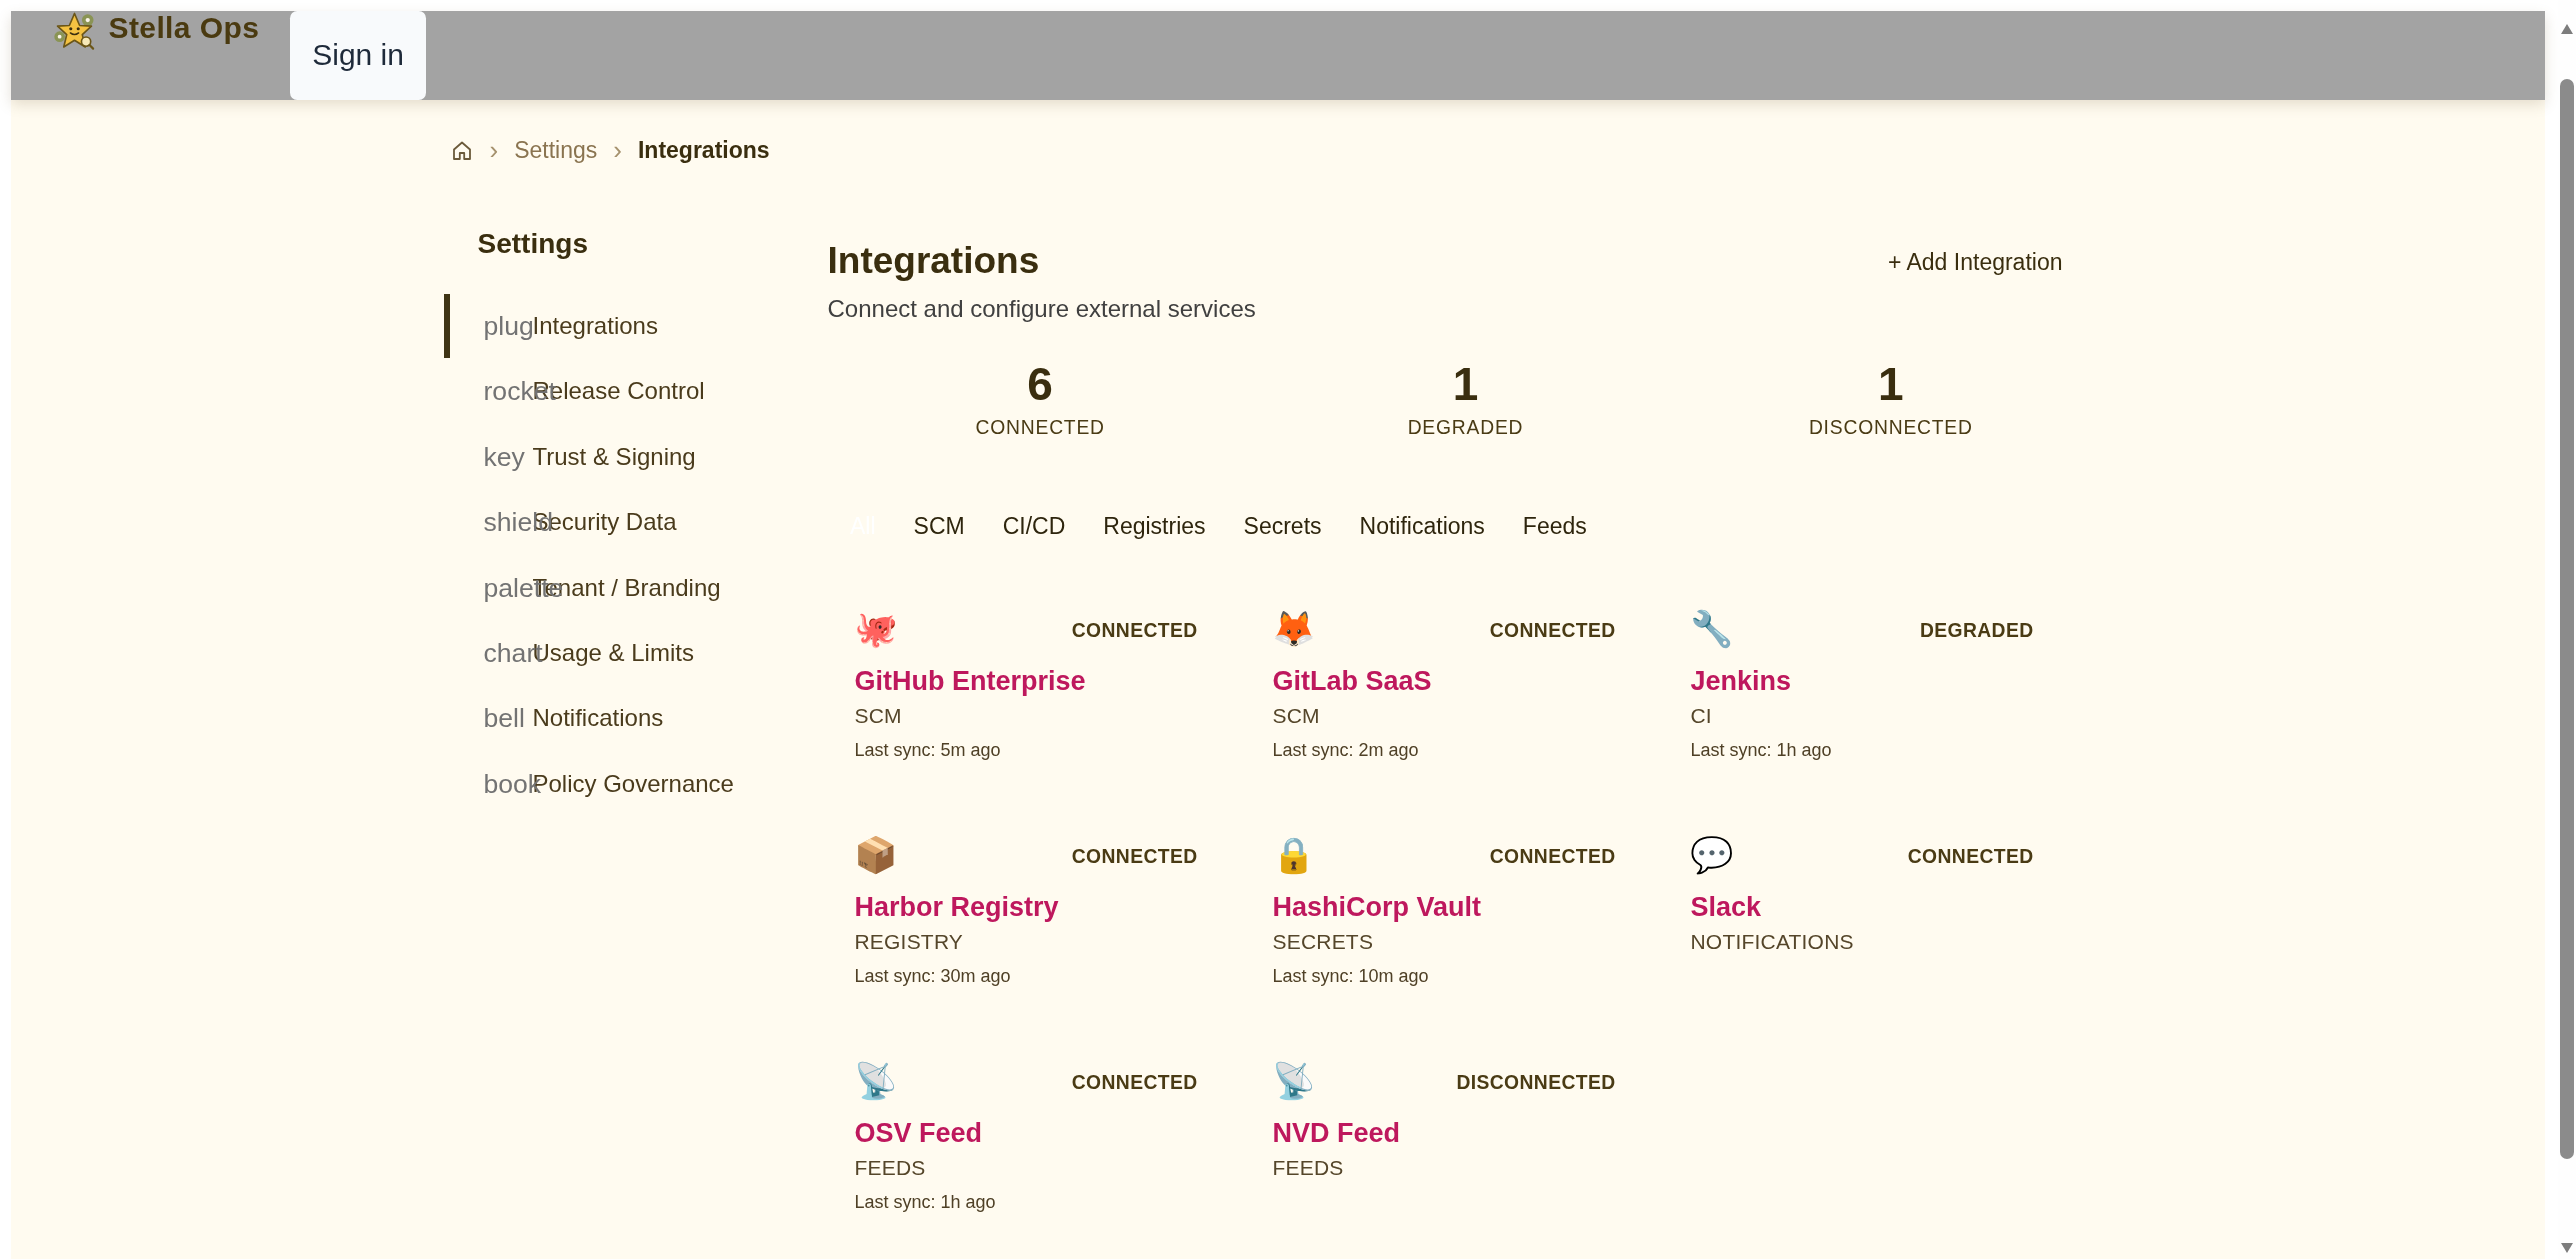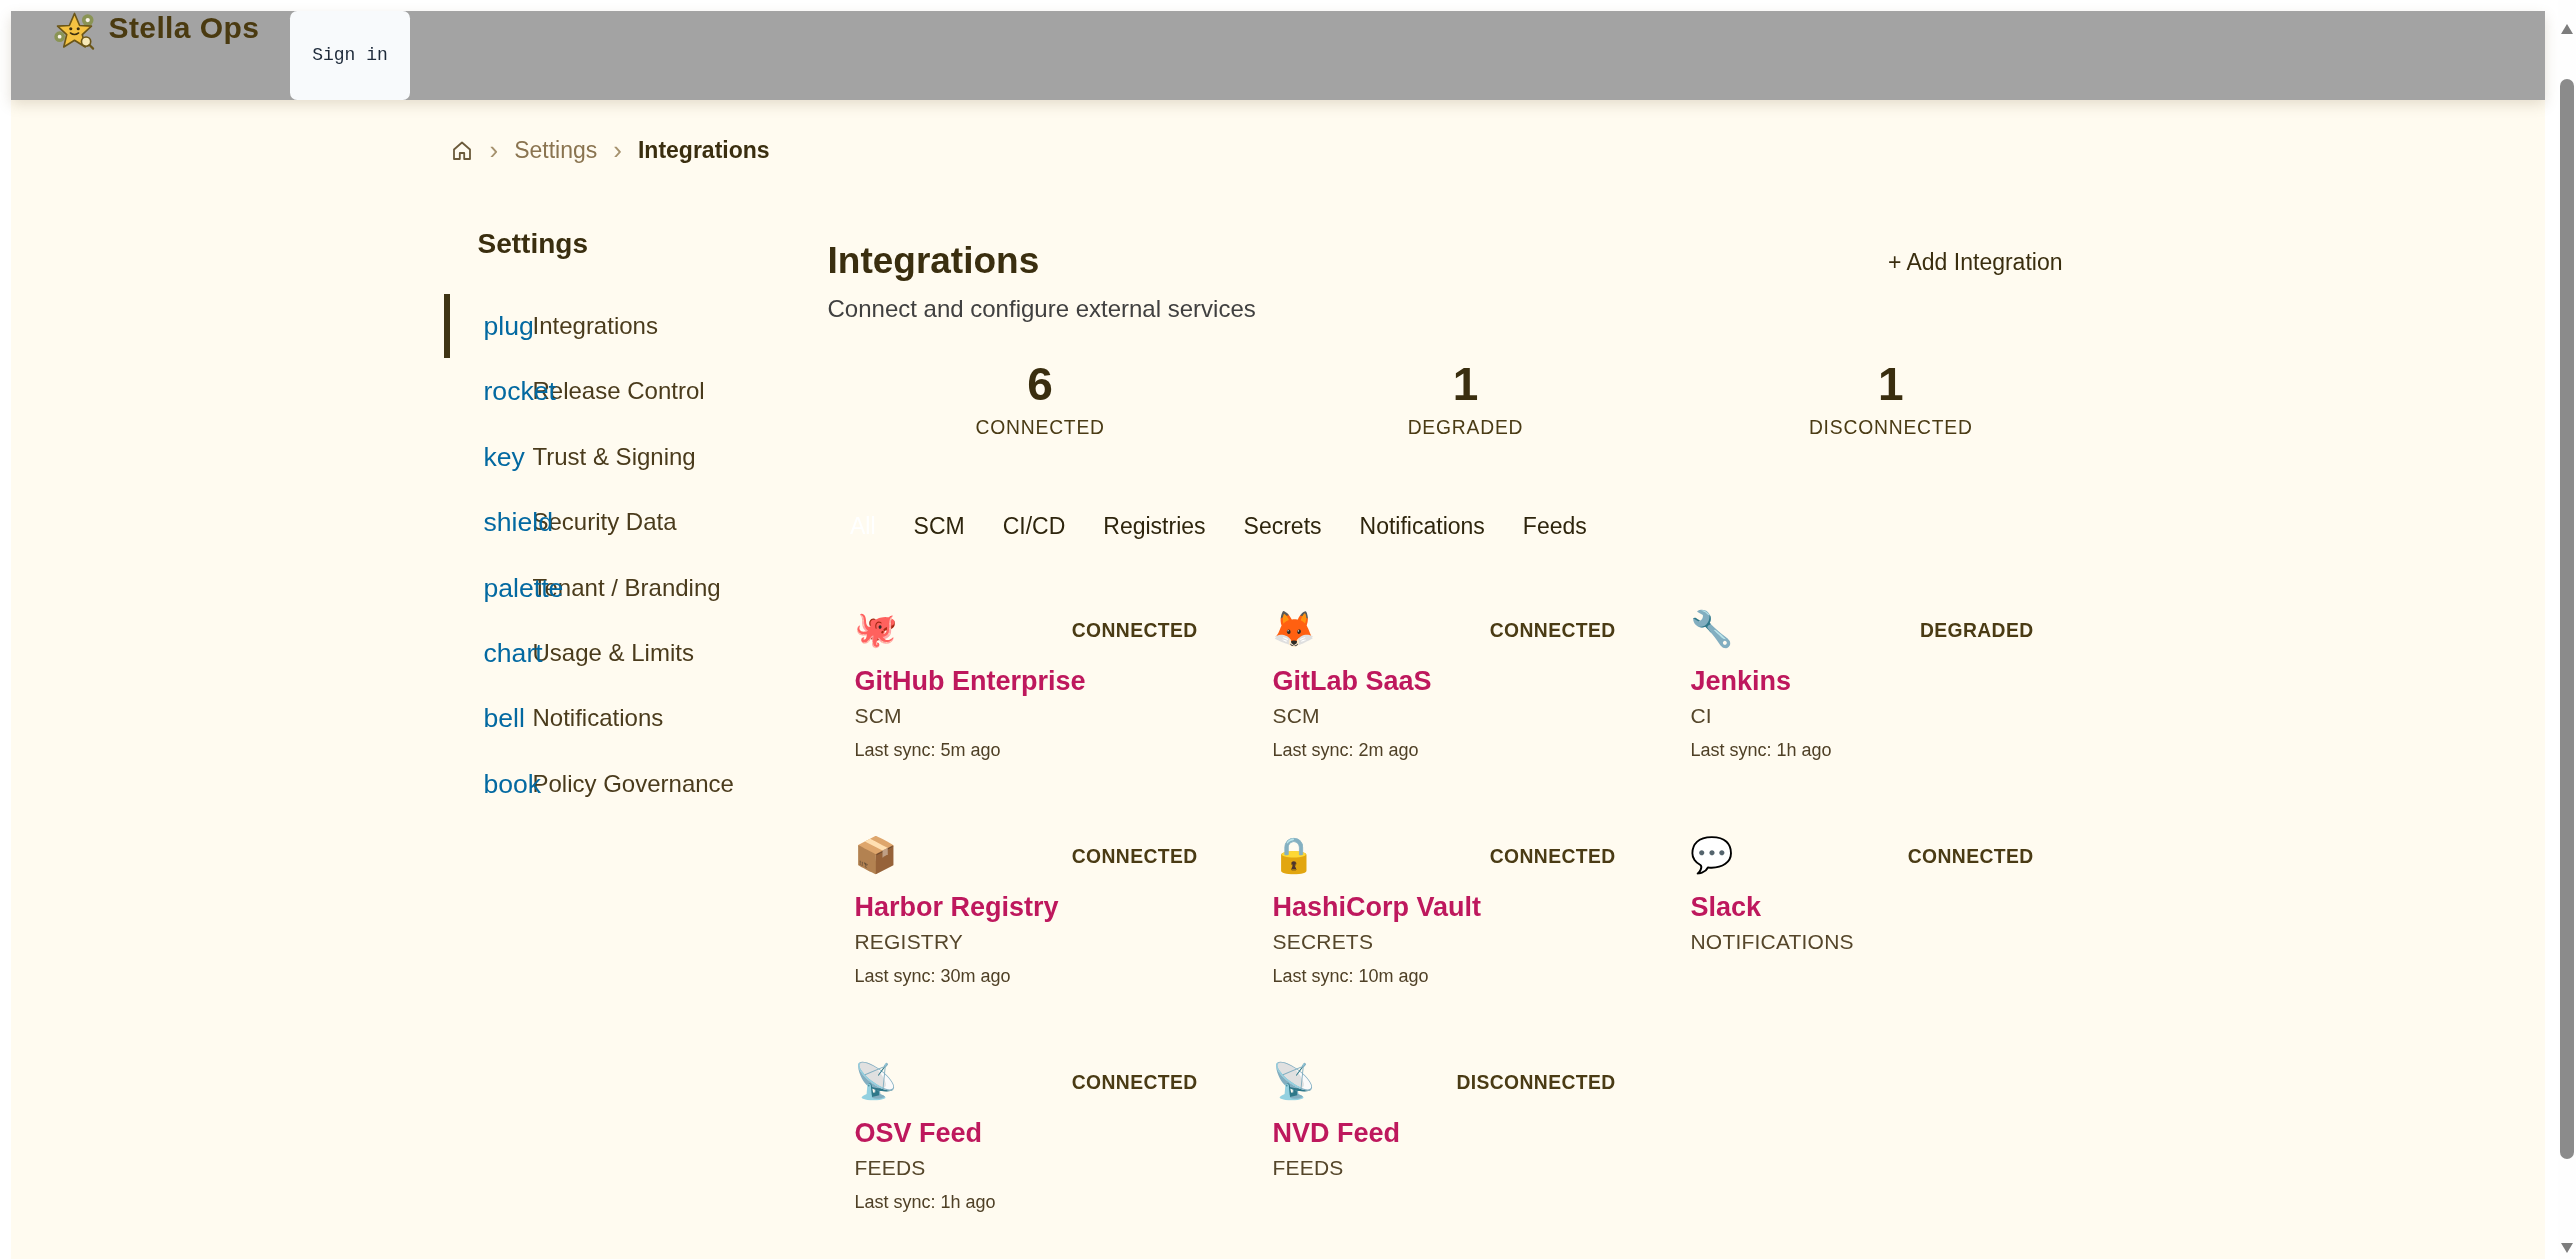--- a/index.html
+++ b/index.html
@@ -26,21 +26,21 @@
     height:89px; background:#a3a3a3;
     box-shadow:0 4.8px 13px rgba(120,100,60,.20);
     display:flex; 
     padding:0 32px 0 42px; box-sizing:border-box;
     position:relative; z-index:2;
   }
   .logo { width:43px; height:43px; flex:none; }
   .app-name { font-size:30px; font-weight:bold; color:#4a3a10; margin-left:13px; letter-spacing:0.4px; }
   .signin {
     margin-left:31px; background:#f8fafc; color:#1e2a3a;
-    font-size:18px; font-family:Liberation Mono, monospace; padding:10.5px 22px;
+    font-size:30px; font-family:Liberation Sans, sans-serif; padding:10.5px 22px;
     border:none; border-radius:7.2px; cursor:pointer;
   }
 
   .main-bg { height:1160px; background:#fffbf0; position:relative; overflow:hidden; }
 
   
   .breadcrumb { display:flex; align-items:center; gap:16px; padding:34px 0 0 439px; height:34px; font-size:23px; }
   .crumb-home { width:24px; height:24px; cursor:pointer; }
   .crumb-sep { color:#a5916d; font-size:26px; }
   .crumb-link { color:#8a7450; cursor:pointer; }
@@ -48,21 +48,21 @@
 
   
   .wrapper { display:flex; margin-left:435px; width:1658px; }
 
   .sidebar { width:382px; flex:none; }
   .sidebar-heading { margin:60px 0 0 32px; font-size:28px; font-weight:600; color:#3a2e0f; }
   .nav { margin-top:37px; }
   .nav-item { position:relative; height:59px; margin-bottom:6.4px; cursor:pointer; }
   .nav-item.active::before { content:""; position:absolute; left:-1.6px; top:-2.4px; height:64px; width:5.6px; background:#3f3414; }
   .nav-label { position:absolute; left:87px; top:50%; transform:translateY(-50%); font-size:24px; color:#4a3b1c; white-space:nowrap; }
-  .nav-icon { position:absolute; left:38px; top:50%; transform:translateY(-50%); font-size:26.6px; color:#0369a1; white-space:nowrap; }
+  .nav-icon { position:absolute; left:38px; top:50%; transform:translateY(-50%); font-size:26.6px; color:#737373; white-space:nowrap; }
 
   .main { flex:1; min-width:0; }
 
   .main-head { display:flex; justify-content:space-between; align-items:flex-start; margin-top:72px; padding-right:35px; }
   .page-title { margin:0; font-size:37px; font-weight:bold; color:#3a2e0f; }
   .subtitle { margin-top:13px; font-size:24px; color:#404040; }
   .add-btn { font-size:23px; color:#3a2e0f; background:none; border:none; font-family:inherit; margin-top:8px; cursor:pointer; }
 
   
   .stats { display:flex; margin-top:37px; }

